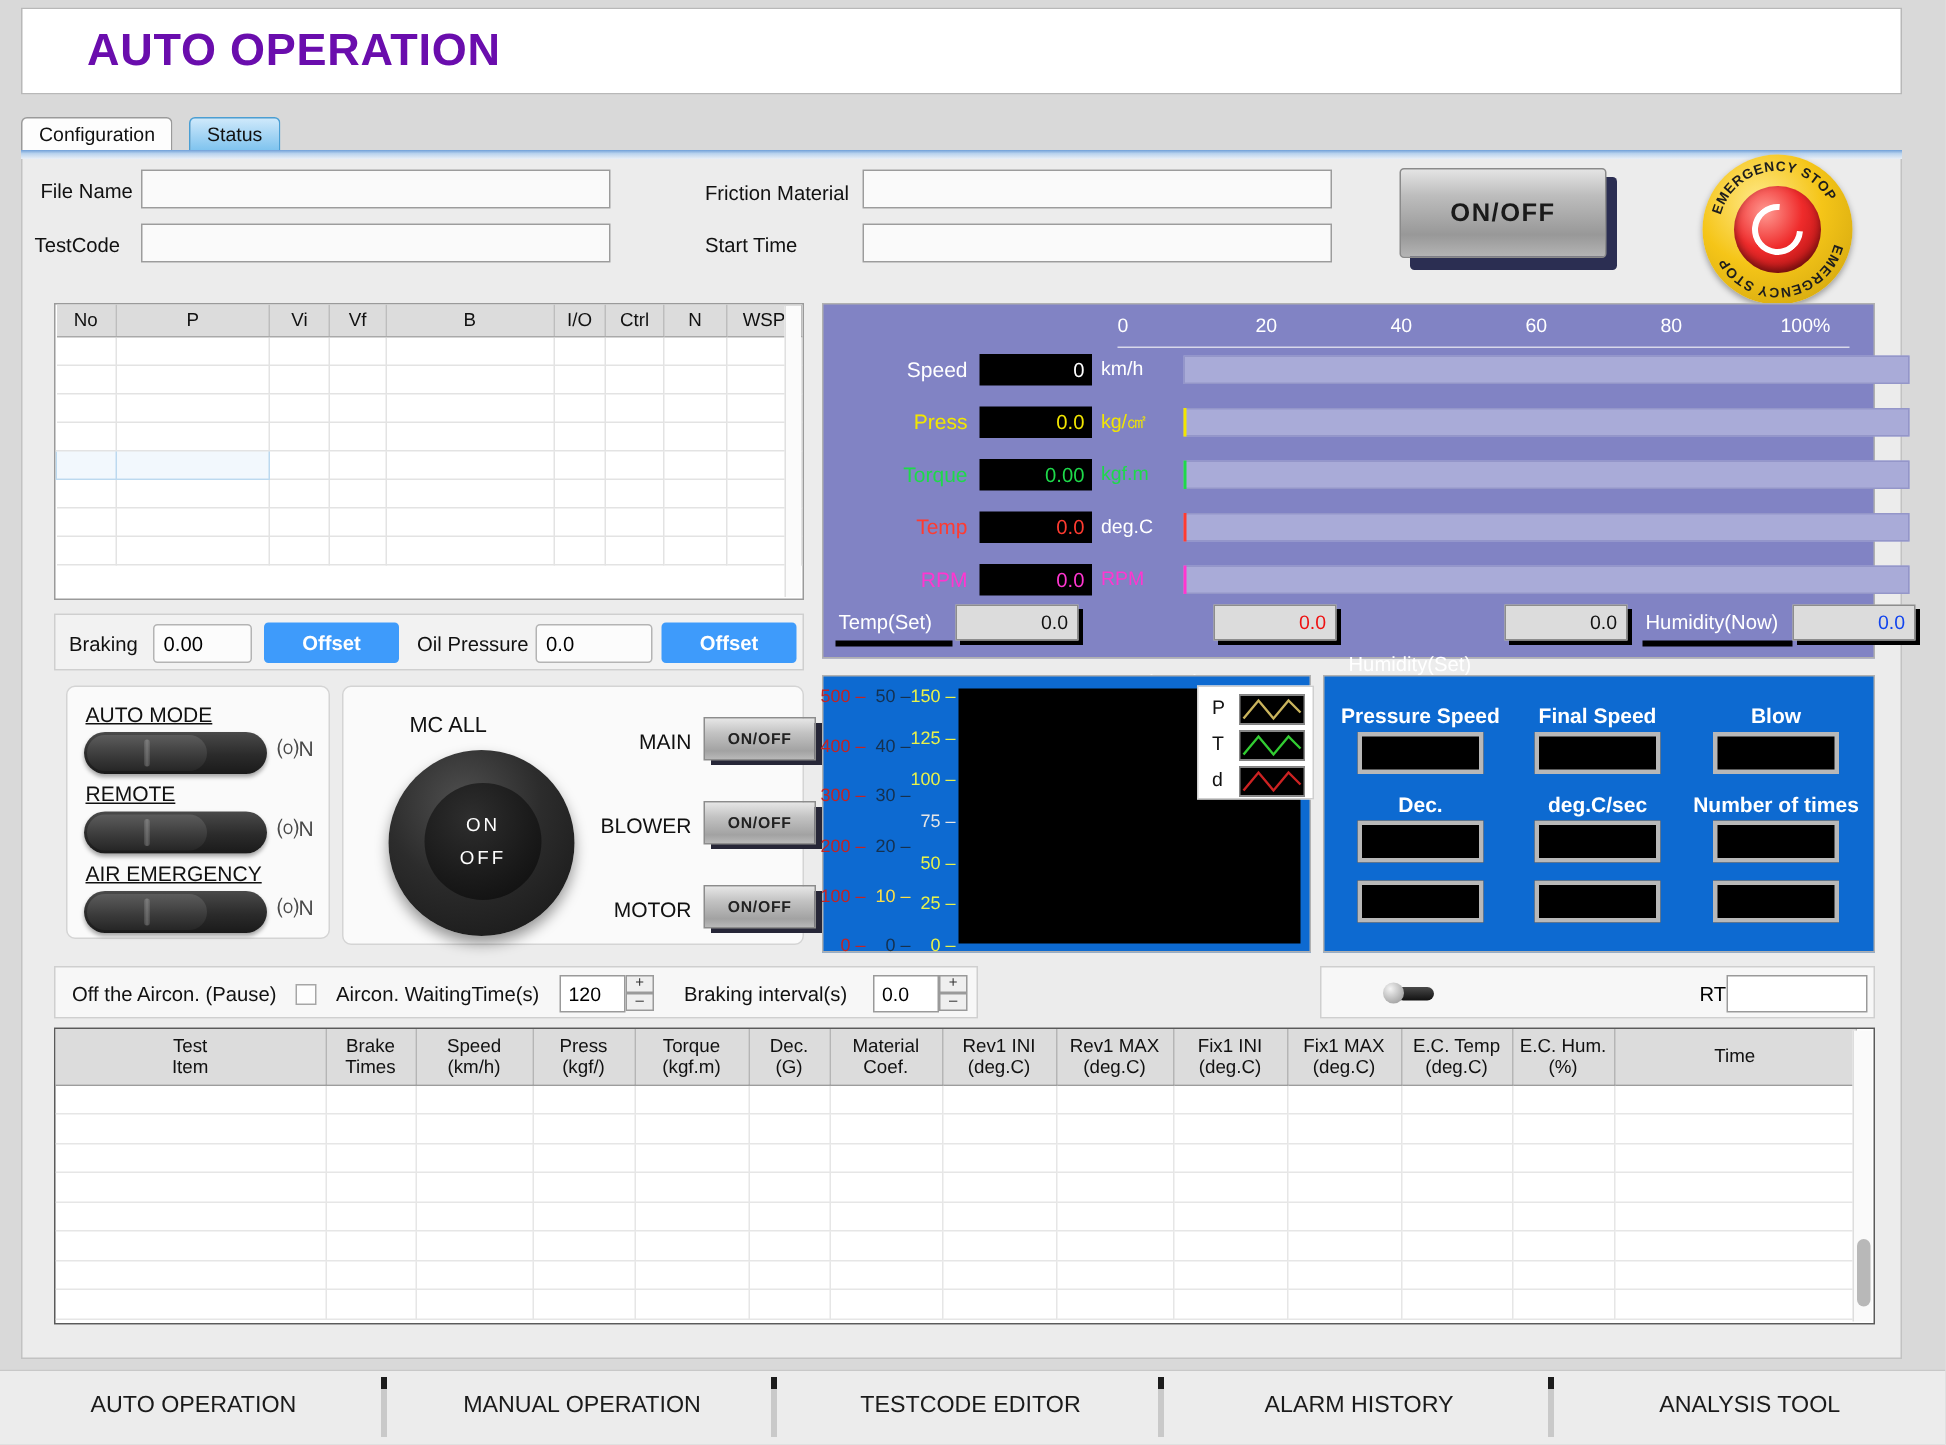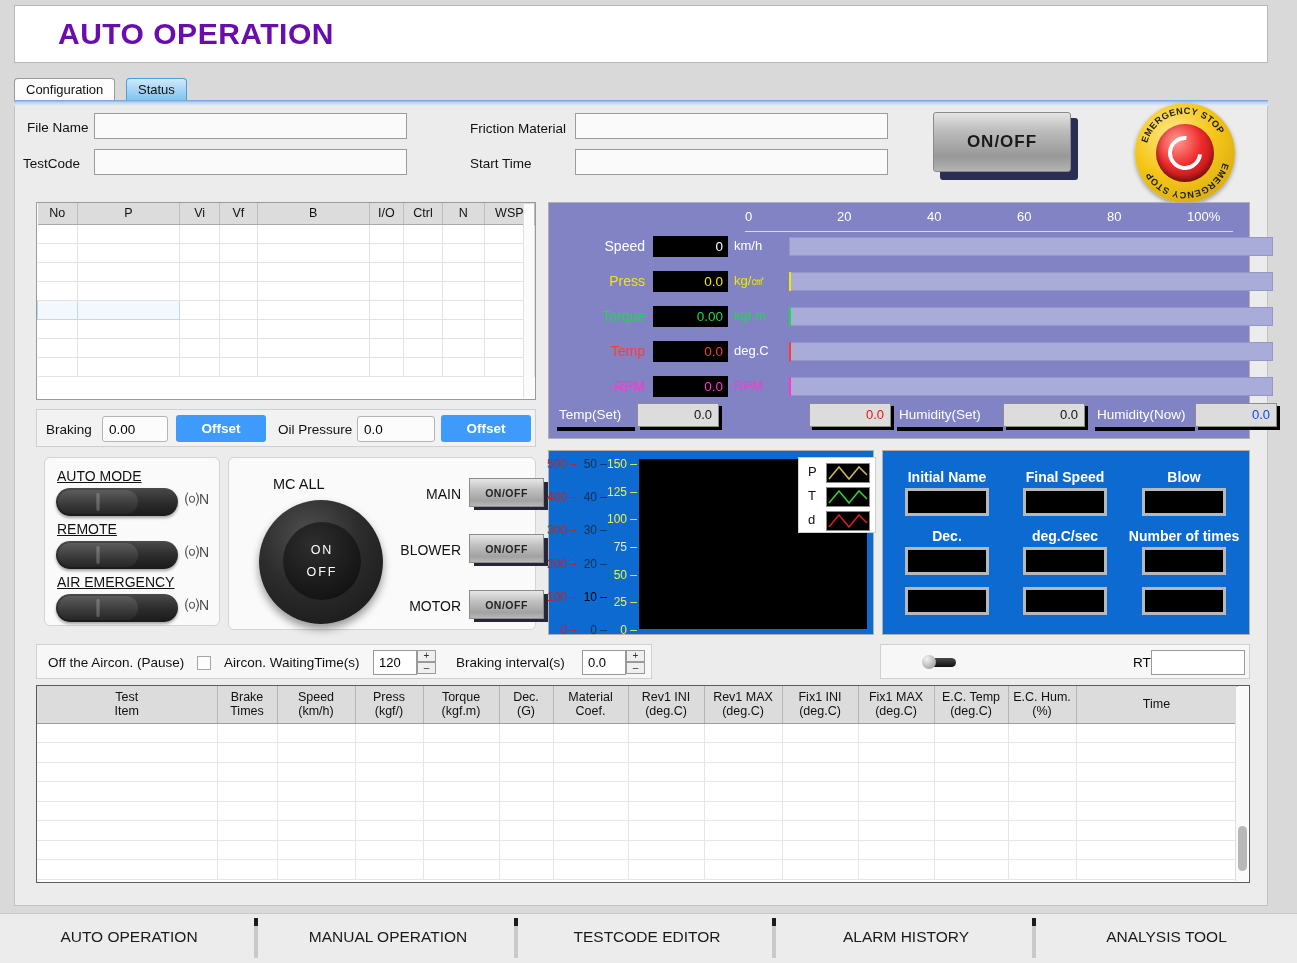--- a/index.html
+++ b/index.html
@@ -538,21 +538,21 @@
     <div class="env-row" id="env-row">
         <div class="env-cell" style="left: 0px;">
           <div class="env-lbl" style="width: 78px;">Temp(Set)</div>
           <div class="env-box" style="left: 80px; width: 82px; color: rgb(17, 17, 17);">0.0</div>
         </div>
         <div class="env-cell" style="left: 172px;">
           <div class="env-lbl" style="width: 80px; margin-top: 40px;">Temp(Now)</div>
           <div class="env-box" style="left: 80px; width: 82px; color: rgb(238, 17, 17);">0.0</div>
         </div>
         <div class="env-cell" style="left: 340px;">
-          <div class="env-lbl" style="width: 106px;">Humidity(Set)</div>
+          <div class="env-lbl" style="width: 106px; margin-top: 28px;">Humidity(Set)</div>
           <div class="env-box" style="left: 106px; width: 82px; color: rgb(17, 17, 17);">0.0</div>
         </div>
         <div class="env-cell" style="left: 538px;">
           <div class="env-lbl" style="width: 100px;">Humidity(Now)</div>
           <div class="env-box" style="left: 100px; width: 82px; color: rgb(17, 68, 238);">0.0</div>
         </div>
       </div>
   </div>
 
   <div class="loadcell-bar">
@@ -616,21 +616,21 @@
         <div style="color: rgb(194, 36, 36); top: 66.4px;">300 –</div>
         <div style="color: rgb(194, 36, 36); top: 99.6px;">200 –</div>
         <div style="color: rgb(194, 36, 36); top: 132.8px;">100 –</div>
         <div style="color: rgb(194, 36, 36); top: 166px;">0 –</div>
       </div>
     <div class="axis-col" id="axis-dark" style="left:32px">
         <div style="color: rgb(21, 49, 79); top: 0px;">50 –</div>
         <div style="color: rgb(21, 49, 79); top: 33.2px;">40 –</div>
         <div style="color: rgb(21, 49, 79); top: 66.4px;">30 –</div>
         <div style="color: rgb(21, 49, 79); top: 99.6px;">20 –</div>
-        <div style="color: #000000; top: 132.8px;">10 –</div>
+        <div style="color: #fde047; top: 132.8px;">10 –</div>
         <div style="color: rgb(21, 49, 79); top: 166px;">0 –</div>
       </div>
     <div class="axis-col" id="axis-yellow" style="left:62px">
         <div style="color: rgb(233, 242, 74); top: 0px;">150 –</div>
         <div style="color: rgb(233, 242, 74); top: 27.6667px;">125 –</div>
         <div style="color: rgb(233, 242, 74); top: 55.3333px;">100 –</div>
         <div style="color: #e5e5e5; top: 83px; margin-left: 20px;">75 –</div>
         <div style="color: rgb(233, 242, 74); top: 110.667px;">50 –</div>
         <div style="color: rgb(233, 242, 74); top: 138.333px;">25 –</div>
         <div style="color: rgb(233, 242, 74); top: 166px;">0 –</div>
@@ -652,21 +652,21 @@
         <div class="legend-row" style="top: 52px;">
           <div class="lt">d</div>
           <div class="sw"><svg width="42" height="18" viewBox="0 0 42 18">
               <polyline points="2,15 12,3 22,15 32,3 40,11" fill="none" stroke="#cc2222" stroke-width="1.6"></polyline>
             </svg></div>
         </div>
       </div>
   </div>
 
   <div class="bluepanel" id="bluepanel">
-      <div class="bp-lbl" style="left: 4px; top: 18px; width: 120px;">Initial Name</div>
+      <div class="bp-lbl" style="left: 4px; top: 18px; width: 120px;">Pressure Speed</div>
       <div class="bp-box" style="left: 22px; top: 37px; width: 84px; height: 28px;"></div>
       <div class="bp-lbl" style="left: 122px; top: 18px; width: 120px;">Final Speed</div>
       <div class="bp-box" style="left: 140px; top: 37px; width: 84px; height: 28px;"></div>
       <div class="bp-lbl" style="left: 241px; top: 18px; width: 120px;">Blow</div>
       <div class="bp-box" style="left: 259px; top: 37px; width: 84px; height: 28px;"></div>
       <div class="bp-lbl" style="left: 4px; top: 77px; width: 120px;">Dec.</div>
       <div class="bp-box" style="left: 22px; top: 96px; width: 84px; height: 28px;"></div>
       <div class="bp-lbl" style="left: 122px; top: 77px; width: 120px;">deg.C/sec</div>
       <div class="bp-box" style="left: 140px; top: 96px; width: 84px; height: 28px;"></div>
       <div class="bp-lbl" style="left: 241px; top: 77px; width: 120px;">Number of times</div>

